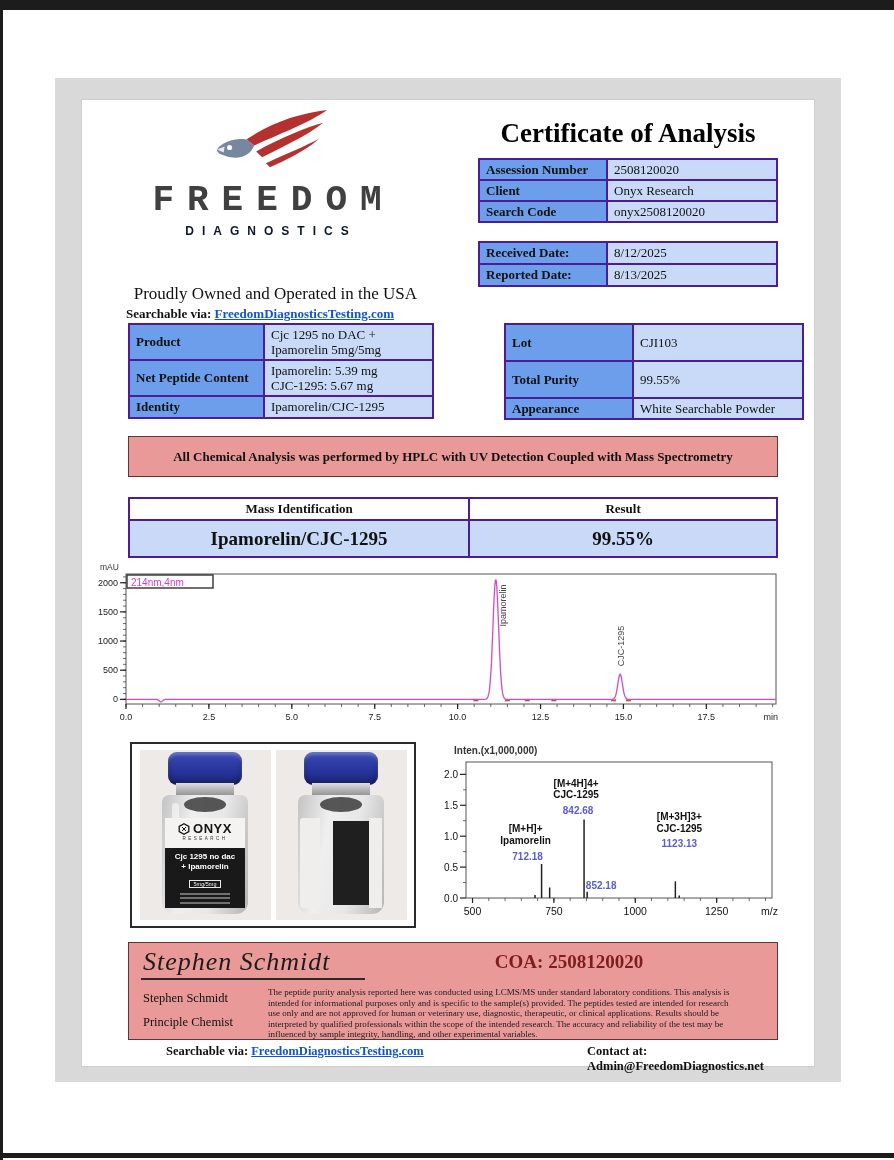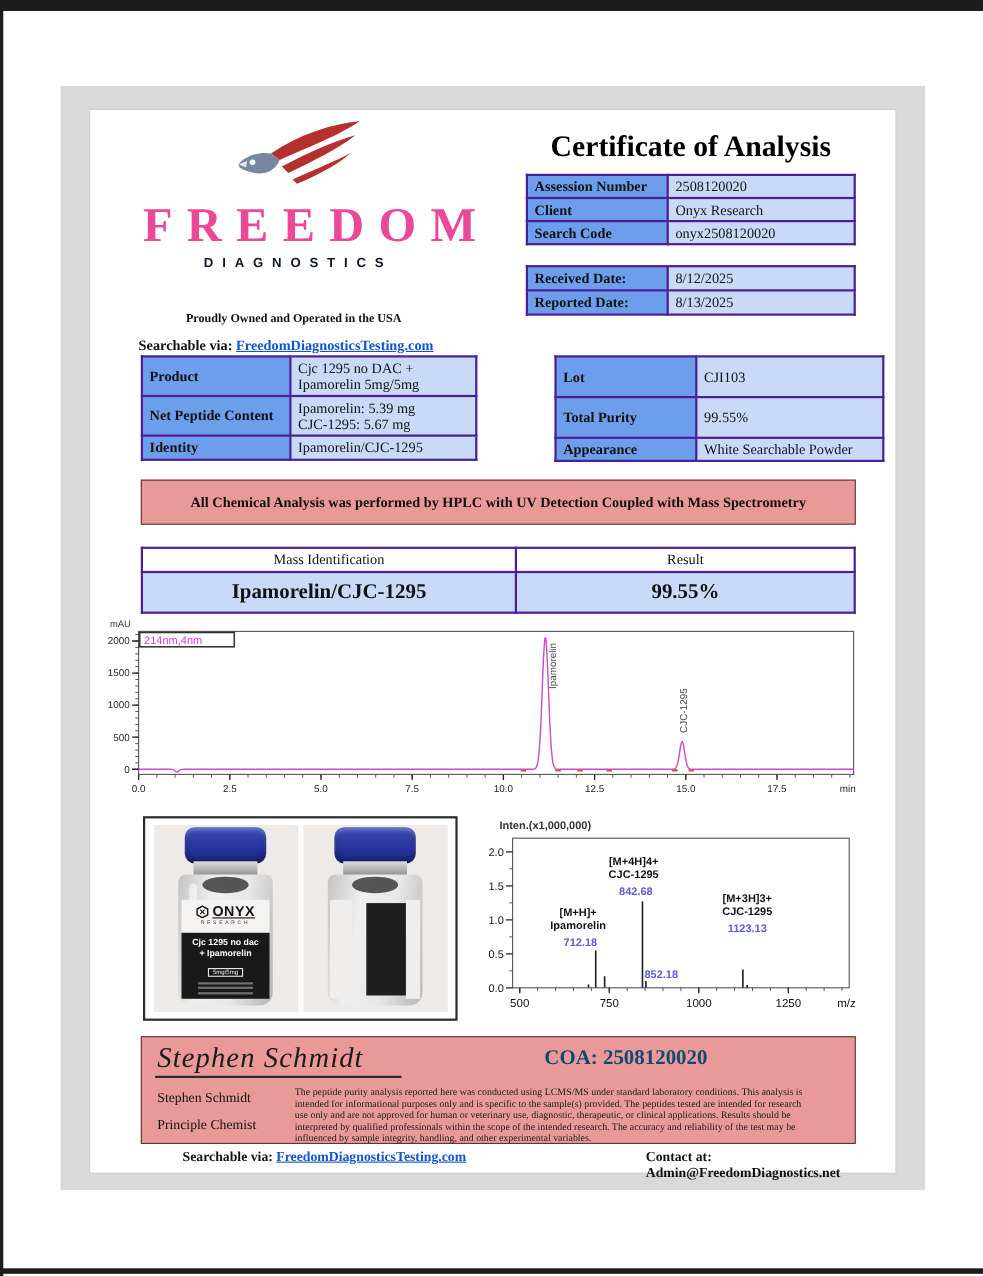--- a/index.html
+++ b/index.html
@@ -9,23 +9,23 @@
   .frame-top    { position:absolute; left:0; top:0; width:894px; height:10px; background:#1c1c1c; }
   .frame-left   { position:absolute; left:0; top:0; width:3px; height:1160px; background:#1c1c1c; }
   .frame-bottom { position:absolute; left:0; top:1153px; width:894px; height:5px; background:#1c1c1c; }
 
   .gray-mat { position:absolute; left:55px; top:78px; width:786px; height:1004px; background:#d9d9d9; }
   .doc { position:absolute; left:27px; top:22px; width:732px; height:966px; background:#ffffff; box-shadow:0 0 0 1px #cfcfcf; }
 
   
   .logo-block { position:absolute; left:35px; top:8px; width:300px; text-align:center; }
   .eagle { display:block; margin:0 auto; }
-  .logo-name { font-family:Liberation Serif, serif; font-weight:700; font-size:44px; letter-spacing:13px; text-indent:13px; color:#ec4899; line-height:1.05; }
+  .logo-name { font-family:Liberation Mono, monospace; font-weight:700; font-size:36px; letter-spacing:13px; text-indent:13px; color:#404040; line-height:1.05; }
   .logo-sub  { font-family:"Liberation Sans", sans-serif; font-weight:700; font-size:12px; letter-spacing:8px; text-indent:8px; color:#0f172a; margin-top:4px; }
-  .tagline { position:absolute; left:35px; top:184px; width:300px; text-align:center; font-weight:bold; font-size:11px; }
+  .tagline { position:absolute; left:35px; top:184px; width:300px; text-align:right; font-weight:normal; font-size:17px; }
   .searchline { position:absolute; left:44px; top:206px; font-size:13px; font-weight:bold; }
   a.doclink, .doclink { color:#1155cc; text-decoration:underline; font-weight:bold; cursor:pointer; }
 
   
   .cert-title { position:absolute; left:392px; top:18px; width:308px; text-align:center; font-size:27px; font-weight:bold; color:#000; }
 
   
   table.tbl { border-collapse:collapse; position:absolute; table-layout:fixed; }
   table.tbl td { border:2px solid #4c1d95; padding:1px 6px; font-size:13px; vertical-align:middle; }
   table.tbl { border:2px solid #1a1a1a; }
@@ -47,61 +47,61 @@
   .lot-tbl tr.rs td { height:21px; }
   .cellline { display:block; line-height:1.18; }
 
   
   .banner { position:absolute; left:46px; top:336px; width:650px; height:41px; background:#ea9999; border:1px solid #5f3434;
             display:flex; align-items:center; justify-content:center; font-weight:bold; font-size:13px; text-align:center; }
 
   
   .mass-tbl { left:46px; top:397px; width:650px; }
   .mass-tbl td { border:1.5px solid #1a1a1a; text-align:center; }
-  .mass-tbl td.h { background:#ffffff; font-weight:normal; font-size:13px; height:22px; }
+  .mass-tbl td.h { background:#ffffff; font-weight:bold; font-size:13px; height:22px; }
   .mass-tbl td.d { background:#c9daf8; font-weight:bold; font-size:19px; height:37px; }
   .mass-tbl td.c1 { width:52.5%; }
 
   
   svg.chart { position:absolute; font-family:"Liberation Sans", sans-serif; }
   #hplc-chart { left:8px;  top:462px; }
   #ms-chart   { left:346px; top:642px; }
 
   
   .photos-box { position:absolute; left:48px; top:642px; width:286px; height:186px; border:2px solid #2a2a2a; background:#fff;
                 display:flex; gap:5px; padding:6px; justify-content:center; }
   .photo { width:131px; height:170px; background:#edeae7; position:relative; overflow:hidden; }
   .vial { position:absolute; left:50%; top:2px; transform:translateX(-50%); width:88px; }
   .cap { width:74px; height:33px; margin:0 auto; background:linear-gradient(180deg,#3a4cb5,#26339a 60%,#1e2a85); border-radius:9px; box-shadow:inset 0 -4px 6px rgba(0,0,0,.35), inset 0 3px 3px rgba(255,255,255,.25); }
   .band { width:58px; height:13px; margin:-2px auto 0; background:linear-gradient(180deg,#dedede,#8f8f8f); }
   .vbody { width:86px; height:119px; margin:-1px auto 0; position:relative; border-radius:7px 7px 12px 12px; overflow:hidden;
            background:linear-gradient(100deg,#c3c3c3,#efefef 32%,#e7e7e7 62%,#b5b5b5); }
   .stopper { position:absolute; left:50%; top:2px; transform:translateX(-50%); width:42px; height:15px; background:#3b3b3b; border-radius:50%; opacity:.85; }
   .vlabel { position:absolute; left:3px; right:3px; bottom:6px; height:90px; }
   .vlabel-top { background:#f4f3f1; height:30px; text-align:center; padding-top:3px; }
-  .brandrow { display:flex; align-items:center; justify-content:center; gap:3px;text-decoration:underline; }
+  .brandrow { display:flex; align-items:center; justify-content:center; gap:3px; }
   .brand { font-family:"Liberation Sans", sans-serif; font-weight:800; font-size:13px; color:#141414; letter-spacing:.5px; }
   .brandsub { font-family:"Liberation Sans", sans-serif; font-size:4.5px; letter-spacing:2.5px; color:#333; }
   .vlabel-dark { background:#191919; height:60px; color:#fff; text-align:center; padding-top:4px; font-family:"Liberation Sans", sans-serif; }
   .vl1 { font-size:8px; font-weight:bold; line-height:1.25; }
   .badge { display:inline-block; border:1px solid #e8e8e8; font-size:5.5px; padding:0 4px; margin-top:3px; color:#eee; }
   .fine { width:62%; height:2px; background:#8f8f8f; opacity:.75; margin:2.5px auto 0; }
   .backlabel { position:absolute; left:2px; right:2px; bottom:6px; height:90px; }
   .bl-left  { position:absolute; left:0; top:0; bottom:0; width:20px; background:#efeeec; border-radius:3px 0 0 3px; }
   .bl-right { position:absolute; right:0; top:0; bottom:0; width:13px; background:#efeeec; }
   .bl-dark  { position:absolute; left:33px; right:13px; top:3px; bottom:3px; background:#1f1f1f; }
   .glint { position:absolute; left:10px; top:8px; width:7px; height:100px; background:rgba(255,255,255,.55); border-radius:4px; }
 
   
   .pink-footer { position:absolute; left:46px; top:842px; width:650px; height:98px; background:#ea9999; border:1px solid #5f3434; }
   .sig { position:absolute; left:12px; top:4px; font-style:italic; font-size:26px; letter-spacing:1px; color:#1b1b1b;
          border-bottom:2px solid #2a2a2a; padding:0 34px 1px 2px; }
   .sig-name { position:absolute; left:14px; top:48px; font-size:12.5px; }
   .sig-role { position:absolute; left:14px; top:72px; font-size:12.5px; }
-  .coa { position:absolute; left:290px; top:8px; width:300px; text-align:center; font-size:19px; font-weight:bold; color:#0c4a6e; }
+  .coa { position:absolute; left:290px; top:8px; width:300px; text-align:center; font-size:19px; font-weight:bold; color:#7f1d1d; }
   .disc { position:absolute; left:139px; top:44px; width:472px; font-size:9px; line-height:10.6px; color:#1a1a1a; }
   .links-row { position:absolute; left:46px; top:944px; width:650px; font-size:12.5px; font-weight:bold; }
   .links-row .ll { position:absolute; left:38px; }
   .links-row .lr { position:absolute; left:459px; }
 </style>
 </head>
 <body>
 
 <div class="frame-top"></div>
 <div class="frame-left"></div>

